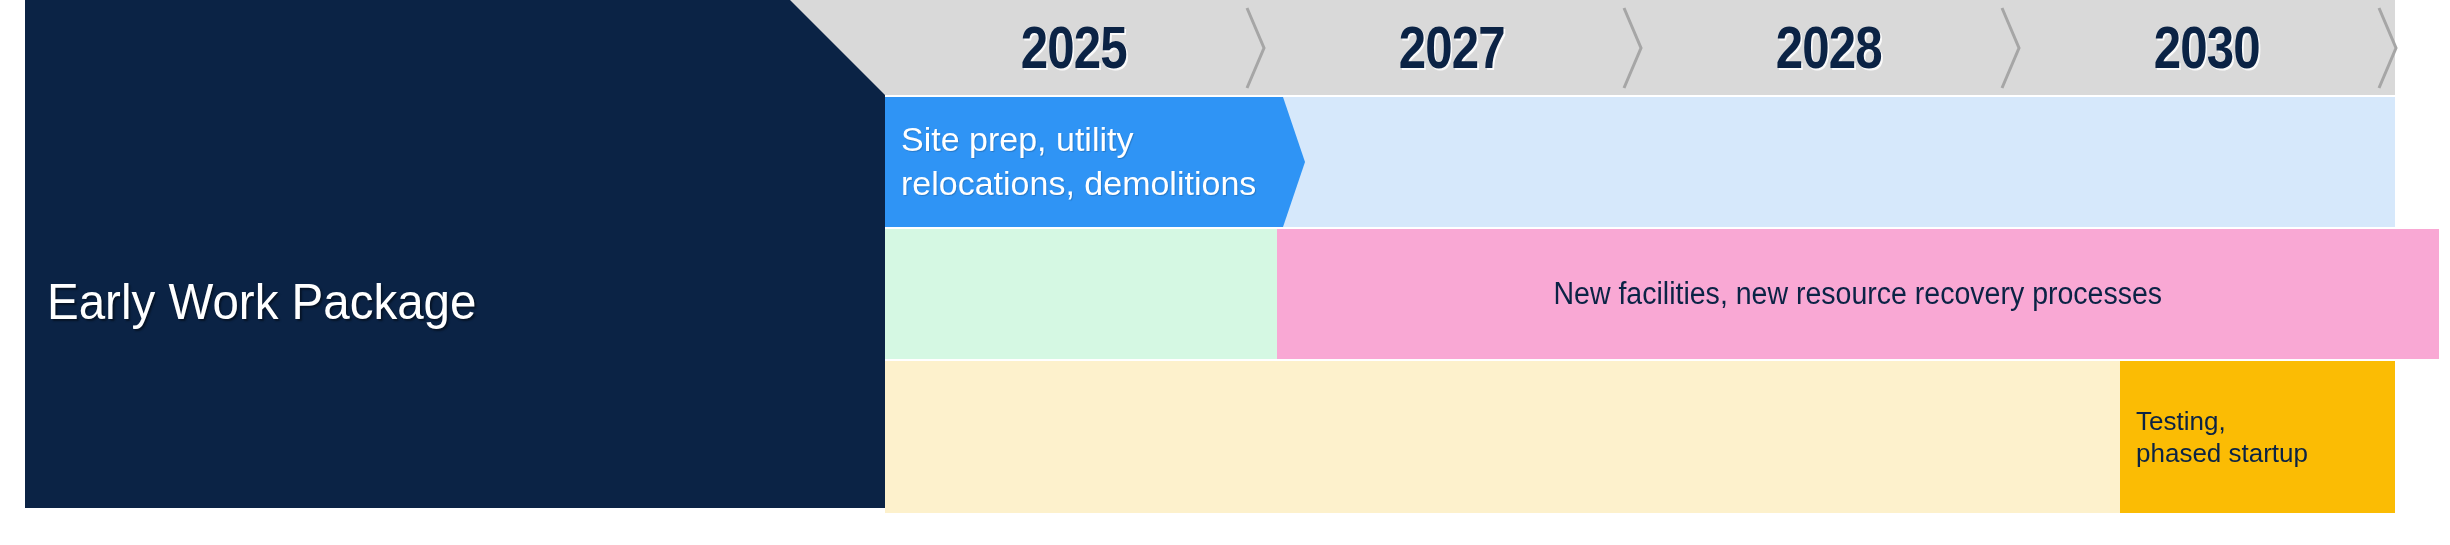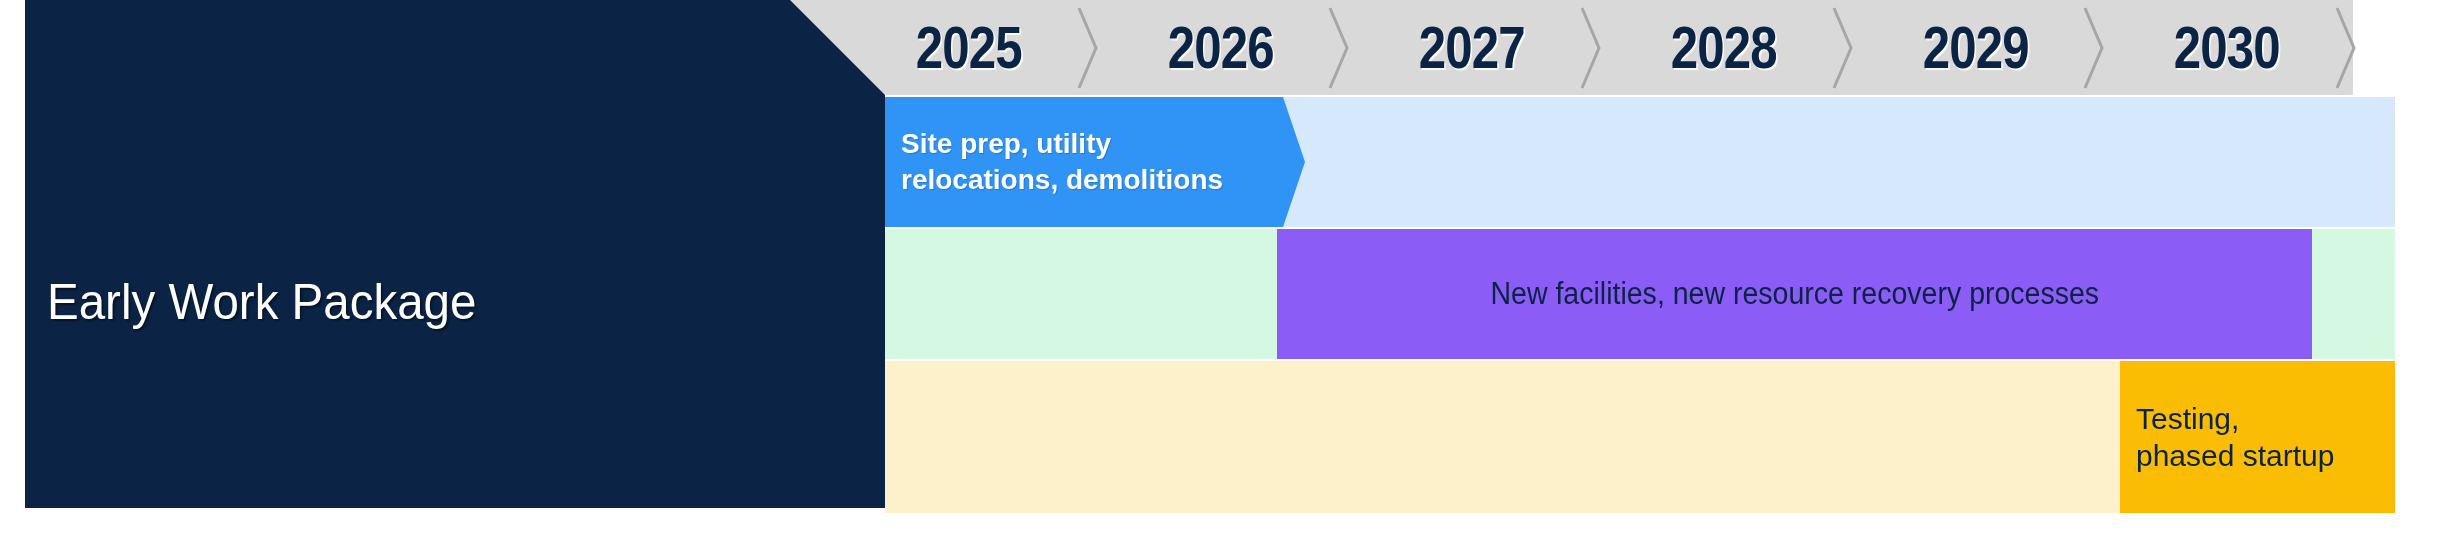--- a/index.html
+++ b/index.html
@@ -17,21 +17,21 @@
   #roadmap {
     position: relative;
     width: 2450px;
     height: 545px;
     background: #ffffff;
   }
 
   
   .year-header {
     position: absolute;
-    left: 718px;
+    left: 760px;
     top: 0px;
     width: 1635px;
     height: 95px;
     background: #d9d9d9;
   }
   .year-cells {
     position: absolute;
     left: 125px;   
     top: 0;
     width: 1510px;
@@ -140,32 +140,32 @@
   .bar-blue {
     left: 0px;
     width: 420px;
     background: #2f94f5;
     clip-path: polygon(0 0, 398px 0, 420px 50%, 398px 100%, 0 100%);
     padding-left: 16px;
     padding-right: 30px;
   }
   .bar-blue .bar-text {
     color: #ffffff;
-    font-size: 28px;
+    font-size: 34px;
     line-height: 1.28;
-    font-weight: 700;
+    font-weight: 400;
     white-space: pre-line;
     text-shadow: 1px 1px 1px rgba(0,0,0,0.18);
   }
 
   
   .bar-green {
     left: 392px;
-    width: 1035px;
-    background: #8b5cf6;
+    width: 1162px;
+    background: #f9a8d4;
     justify-content: center;
     padding: 0 20px;
   }
   .bar-green .bar-text {
     color: #0b2345;
     font-family: "Liberation Sans Narrow", "Liberation Sans", sans-serif;
     font-size: 31px;
     font-weight: 400;
     text-align: center;
     white-space: nowrap;
@@ -174,21 +174,21 @@
 
   
   .bar-gold {
     left: 1235px;
     width: 275px;
     background: #fbbc04;
     padding-left: 16px;
   }
   .bar-gold .bar-text {
     color: #0b2345;
-    font-size: 30px;
+    font-size: 26px;
     line-height: 1.25;
     font-weight: 400;
     white-space: pre-line;
   }
 </style>
 </head>
 <body>
 
 <div id="roadmap">
 
@@ -197,55 +197,39 @@
 
       <div class="year-cell">
         <span class="year-label">2025</span>
         <span class="year-sep">
           <svg width="26" height="84" viewBox="0 0 26 84">
               <path d="M4 2 L21 42 L4 82" fill="none" stroke="#a6a6a6" stroke-width="3"></path>
             </svg>
         </span>
       </div>
 
-      <div class="year-cell">
-        <span class="year-label">2026</span>
-        <span class="year-sep">
-          <svg width="26" height="84" viewBox="0 0 26 84">
-              <path d="M4 2 L21 42 L4 82" fill="none" stroke="#a6a6a6" stroke-width="3"></path>
-            </svg>
-        </span>
-      </div>
 
       <div class="year-cell">
         <span class="year-label">2027</span>
         <span class="year-sep">
           <svg width="26" height="84" viewBox="0 0 26 84">
               <path d="M4 2 L21 42 L4 82" fill="none" stroke="#a6a6a6" stroke-width="3"></path>
             </svg>
         </span>
       </div>
 
       <div class="year-cell">
         <span class="year-label">2028</span>
         <span class="year-sep">
           <svg width="26" height="84" viewBox="0 0 26 84">
               <path d="M4 2 L21 42 L4 82" fill="none" stroke="#a6a6a6" stroke-width="3"></path>
             </svg>
         </span>
       </div>
 
-      <div class="year-cell">
-        <span class="year-label">2029</span>
-        <span class="year-sep">
-          <svg width="26" height="84" viewBox="0 0 26 84">
-              <path d="M4 2 L21 42 L4 82" fill="none" stroke="#a6a6a6" stroke-width="3"></path>
-            </svg>
-        </span>
-      </div>
 
       <div class="year-cell">
         <span class="year-label">2030</span>
         <span class="year-sep">
           <svg width="26" height="84" viewBox="0 0 26 84">
               <path d="M4 2 L21 42 L4 82" fill="none" stroke="#a6a6a6" stroke-width="3"></path>
             </svg>
         </span>
       </div>
 

